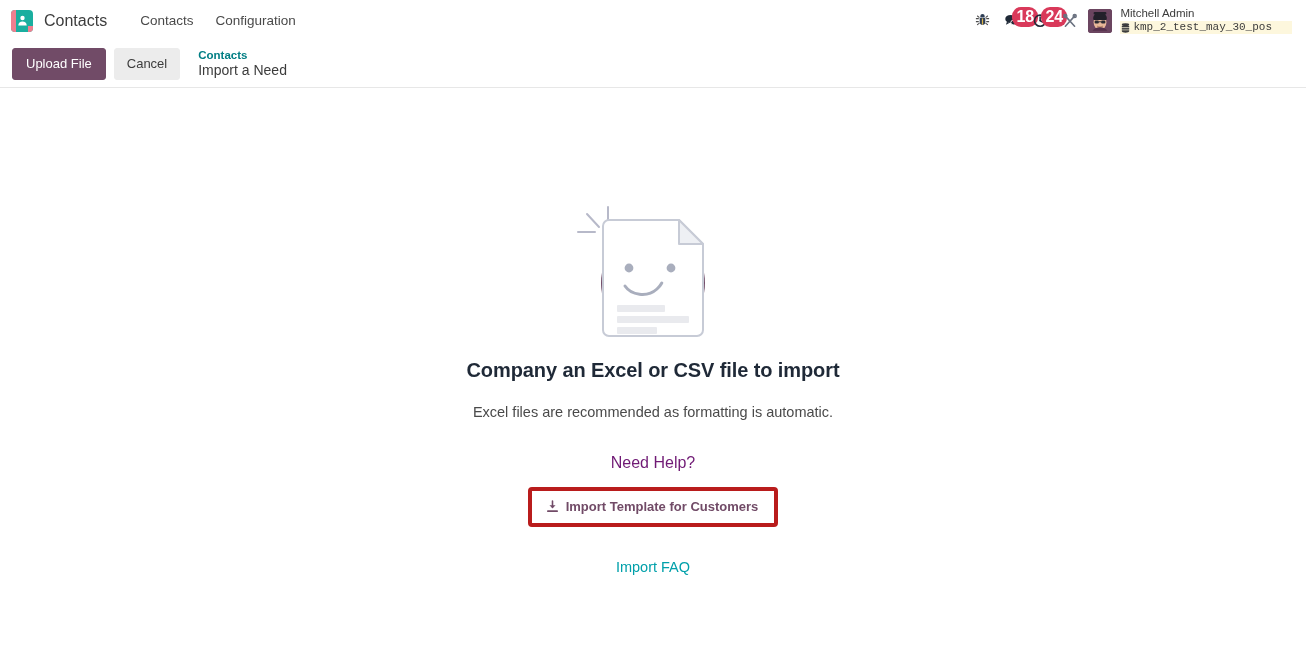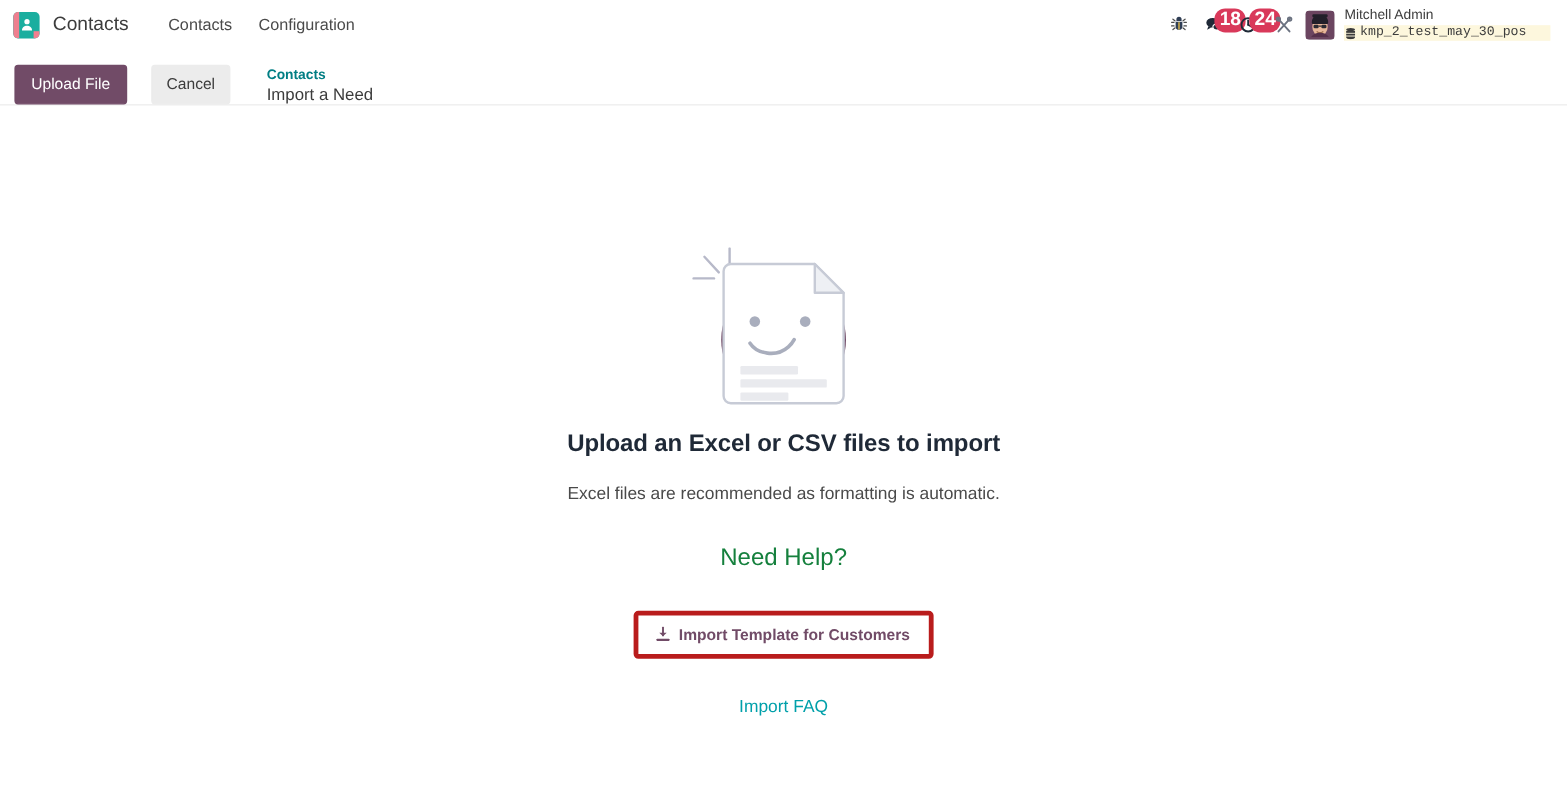--- a/index.html
+++ b/index.html
@@ -165,25 +165,25 @@
     align-items: center;
     gap: 3px;
     white-space: nowrap;
     width: fit-content;
   }
 
   
   .control-panel {
     height: 47px;
     display: flex;
-    align-items: flex-end;
+    align-items: center;
     padding: 0 12px;
     background: #ffffff;
     border-bottom: 1px solid #e7e7e7;
-    gap: 12px;
+    gap: 0;
   }
 
   .btn-primary {
     background: #714b67;
     color: #ffffff;
     border: 1px solid #714b67;
     font-size: 13px;
     font-weight: 400;
     padding: 6px 13px 7px 13px;
     border-radius: 3px;
@@ -254,24 +254,24 @@
   }
 
   .subtitle {
     font-size: 14.5px;
     color: #4a4a4a;
     text-align: center;
     margin-bottom: 34px;
   }
 
   .need-help {
-    font-size: 20px;
-    color: #15803d;
+    font-size: 16px;
+    color: #701a75;
     text-align: center;
-    margin-bottom: 32px;
+    margin-bottom: 15px;
   }
 
   .btn-outline {
     background: #ffffff;
     border: 4px solid #b91c1c;
     color: #714b67;
     font-size: 13px;
     font-weight: 700;
     padding: 8px 16px 9px 14px;
     border-radius: 4px;
@@ -426,21 +426,21 @@
       <circle cx="56" cy="62" r="4.4" fill="#a9aebd"></circle>
       <circle cx="98" cy="62" r="4.4" fill="#a9aebd"></circle>
       <path d="M52 80c6 9 22 12 32 3 2.5-2.2 4-4.5 4.8-6" fill="none" stroke="#a9aebd" stroke-width="3" stroke-linecap="round"></path>
 
       <rect x="44" y="99" width="48" height="7" rx="1" fill="#e9eaee"></rect>
       <rect x="44" y="110" width="72" height="7" rx="1" fill="#e9eaee"></rect>
       <rect x="44" y="121" width="40" height="7" rx="1" fill="#e9eaee"></rect>
     </svg>
   </div>
 
-  <div class="heading">Upload an Excel or CSV files to import</div>
+  <div class="heading">Company an Excel or CSV file to import</div>
 
   <div class="subtitle">Excel files are recommended as formatting is automatic.</div>
 
   <div class="need-help">Need Help?</div>
 
   <button class="btn-outline">
     <svg width="13" height="13" viewBox="0 0 14 14">
       <path d="M7 1v7.1" stroke="#714b67" stroke-width="1.7" stroke-linecap="round" fill="none"></path>
       <path d="M3.7 5.6L7 8.9l3.3-3.3z" fill="#714b67"></path>
       <rect x="1.2" y="11" width="11.6" height="2" rx="0.6" fill="#714b67"></rect>

